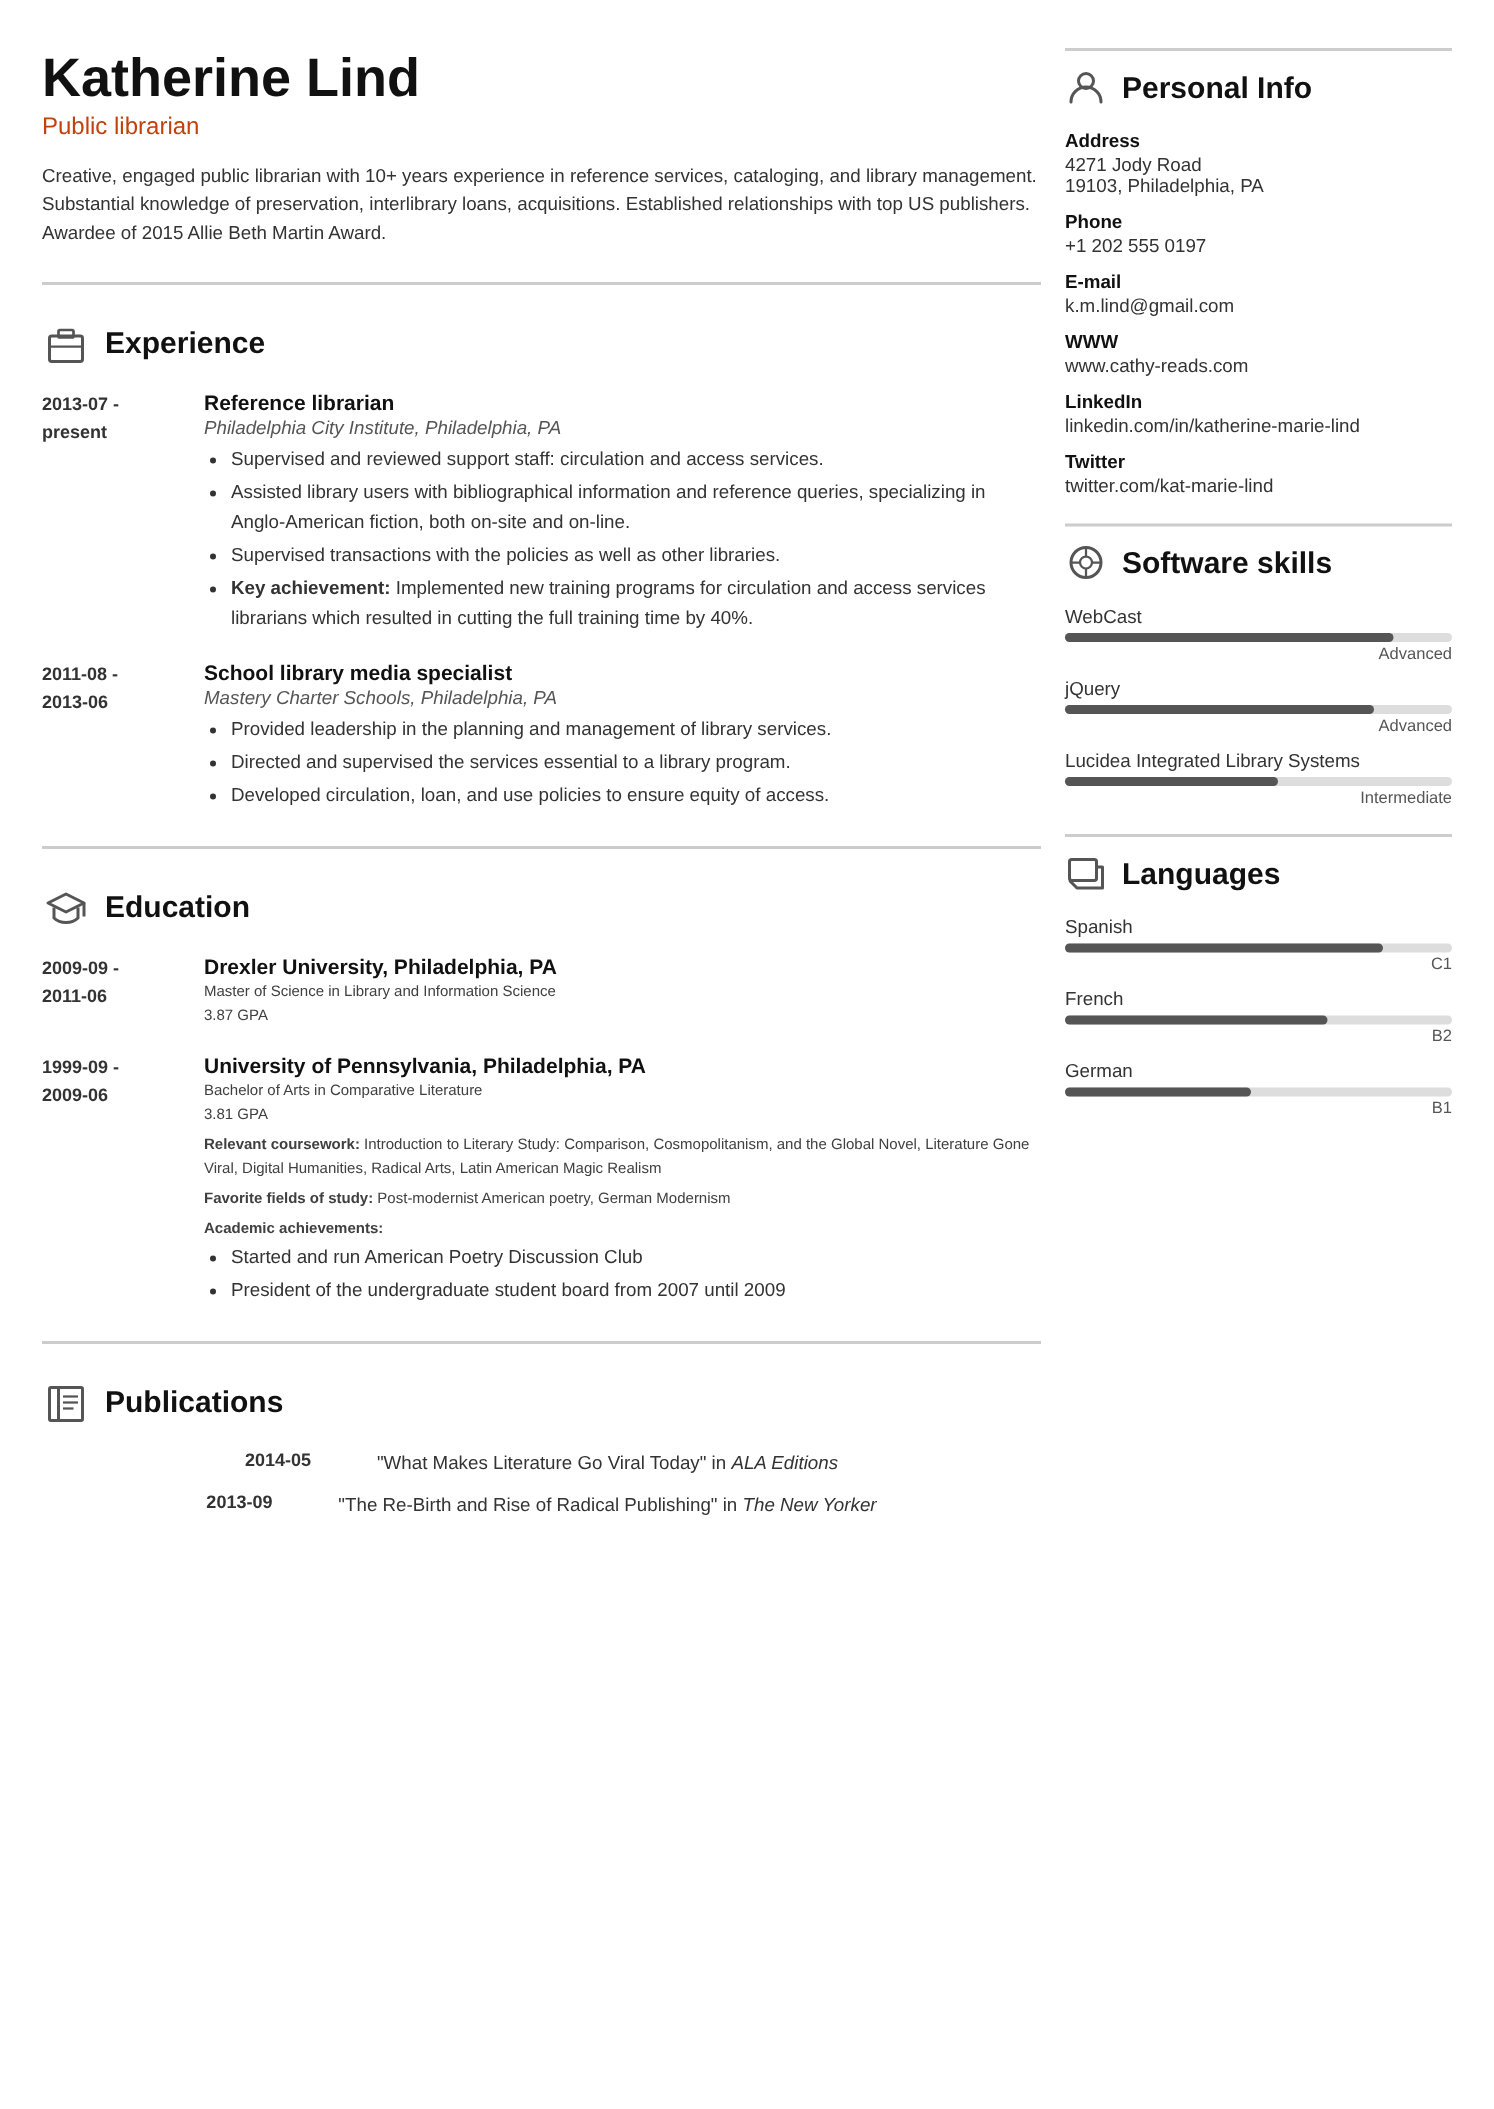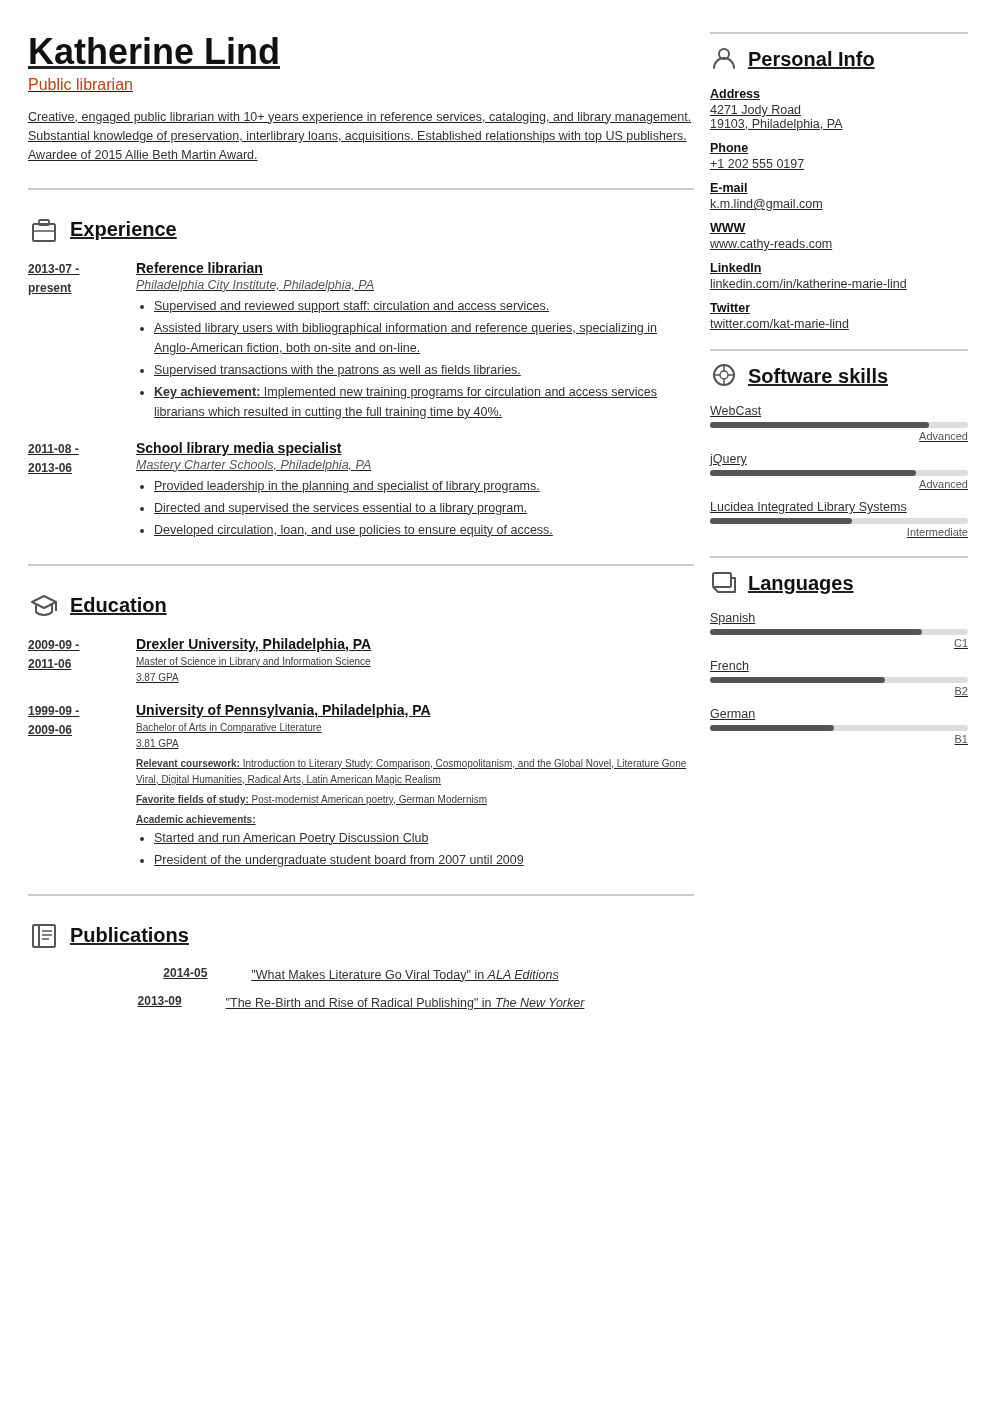--- a/index.html
+++ b/index.html
@@ -9,21 +9,20 @@
       color: #222;
       background: #fff;
       width: 996px;
       min-height: 1406px;
     }
     .resume-container {
       display: flex;
       width: 100%;
       padding: 32px 28px 32px 28px;
       gap: 16px;
-      text-decoration: underline;
     }
     .left-col {
       flex: 1 1 0;
       min-width: 0;
     }
     .right-col {
       width: 258px;
       flex-shrink: 0;
     }
     .name {
@@ -217,36 +216,36 @@
         <div class="entry-date">
           <span>2013-07 -</span><br>
           <span>present</span>
         </div>
         <div class="entry-content">
           <div class="entry-job-title">Reference librarian</div>
           <div class="entry-company">Philadelphia City Institute, Philadelphia, PA</div>
           <ul class="entry-bullets">
             <li>Supervised and reviewed support staff: circulation and access services.</li>
             <li>Assisted library users with bibliographical information and reference queries, specializing in Anglo-American fiction, both on-site and on-line.</li>
-            <li>Supervised transactions with the patrons as well as fields libraries.</li>
+            <li>Supervised transactions with the policies as well as other libraries.</li>
             <li><span class="bold">Key achievement:</span> Implemented new training programs for circulation and access services librarians which resulted in cutting the full training time by 40%.</li>
           </ul>
         </div>
       </div>
 
       <div class="entry">
         <div class="entry-date">
           <span>2011-08 -</span><br>
           <span>2013-06</span>
         </div>
         <div class="entry-content">
           <div class="entry-job-title">School library media specialist</div>
           <div class="entry-company">Mastery Charter Schools, Philadelphia, PA</div>
           <ul class="entry-bullets">
-            <li>Provided leadership in the planning and specialist of library programs.</li>
+            <li>Provided leadership in the planning and management of library services.</li>
             <li>Directed and supervised the services essential to a library program.</li>
             <li>Developed circulation, loan, and use policies to ensure equity of access.</li>
           </ul>
         </div>
       </div>
     </div>
 
     <div class="section-gap">
       <div class="section-header">
         <div class="section-icon">

